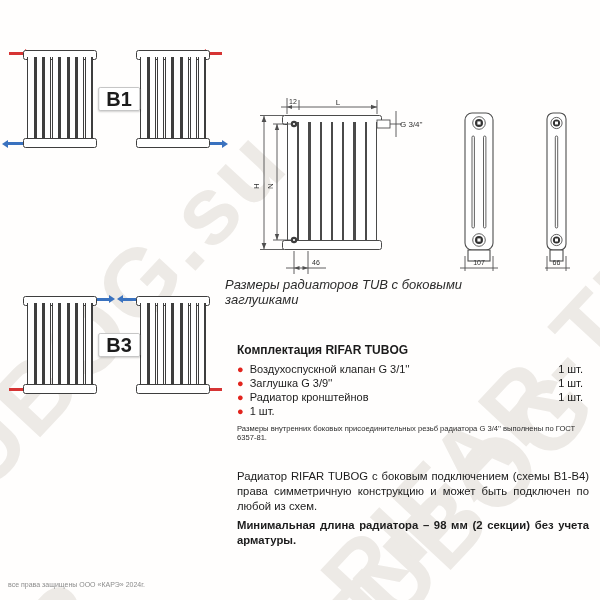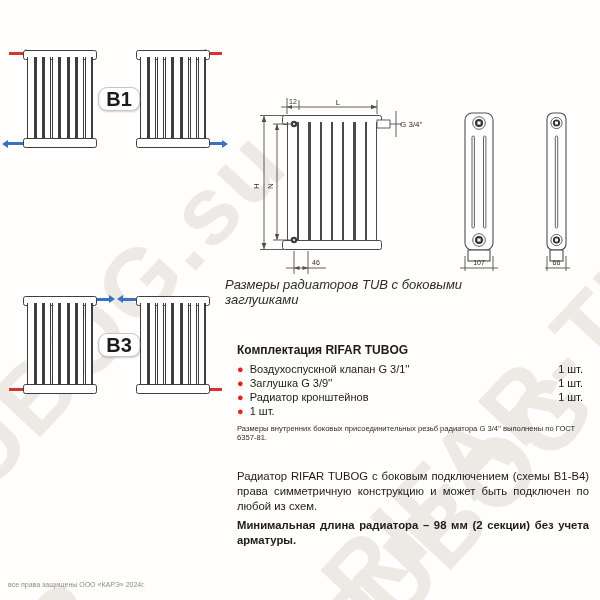--- a/index.html
+++ b/index.html
@@ -15,21 +15,21 @@
   .title{position:absolute;right:10px;top:5px;width:420px;text-align:right;font-weight:bold;font-size:19.5px;line-height:19px;letter-spacing:.3px;color:#1b1b1b;}
 
   
   .scheme{position:absolute;left:8px;width:222px;height:98px;}
   .rad{position:absolute;top:0;width:66px;height:98px;}
   .rad .hdr{position:absolute;left:-4px;right:-4px;height:8px;background:#fff;border:1.4px solid #3e3e3e;border-radius:2.5px;}
   .rad .hdr.top{top:0;}
   .rad .hdr.bot{bottom:0;}
   .rad .tubes{position:absolute;top:7px;bottom:7px;left:0;right:0;
     background:repeating-linear-gradient(to right,#3e3e3e 0 1.3px,#fff 1.3px 6.6px,#3e3e3e 6.6px 7.9px,rgba(0,0,0,0) 7.9px 8.25px);}
-  .scheme-label{position:absolute;left:50%;top:50%;transform:translate(-50%,-50%);background:#fff;border:1px solid #c6c6c6;border-radius:9px;padding:0 7px;height:22px;line-height:22px;font-weight:bold;font-size:20px;box-shadow:0 1px 2px rgba(0,0,0,.18);}
+  .scheme-label{position:absolute;left:50%;top:50%;transform:translate(-50%,-50%);background:#fff;border:1px solid #c6c6c6;border-radius:2px;padding:0 7px;height:22px;line-height:22px;font-weight:bold;font-size:20px;box-shadow:0 1px 2px rgba(0,0,0,.18);}
   .arrow{position:absolute;width:16px;height:2.6px;background:currentColor;}
   .arrow.red{color:#d63434;}
   .arrow.blue{color:#3a72bf;}
   .arrow.right::after{content:"";position:absolute;right:-6px;top:50%;transform:translateY(-50%);border-left:6px solid currentColor;border-top:4px solid transparent;border-bottom:4px solid transparent;}
   .arrow.left::before{content:"";position:absolute;left:-6px;top:50%;transform:translateY(-50%);border-right:6px solid currentColor;border-top:4px solid transparent;border-bottom:4px solid transparent;}
 
   
   .front-drawing{position:absolute;left:250px;top:93px;width:195px;height:200px;}
   .front-rad{position:absolute;left:37px;top:22px;width:90px;height:135px;}
   .front-rad .hdr{position:absolute;left:-5px;right:-5px;height:8px;background:#fff;border:1.2px solid #4a4a4a;border-radius:2.5px;}

